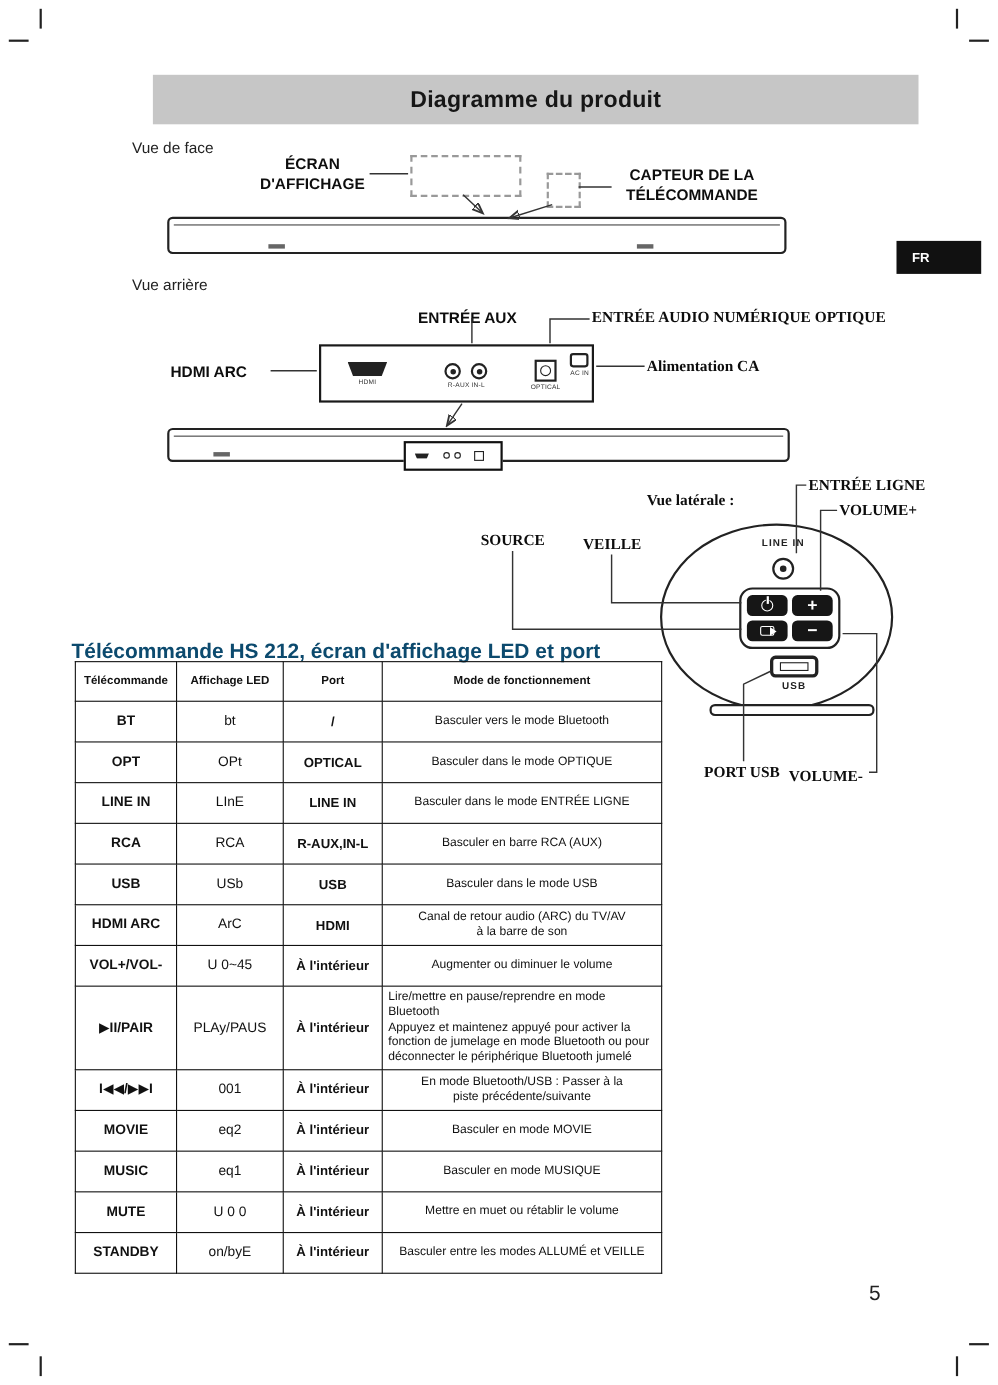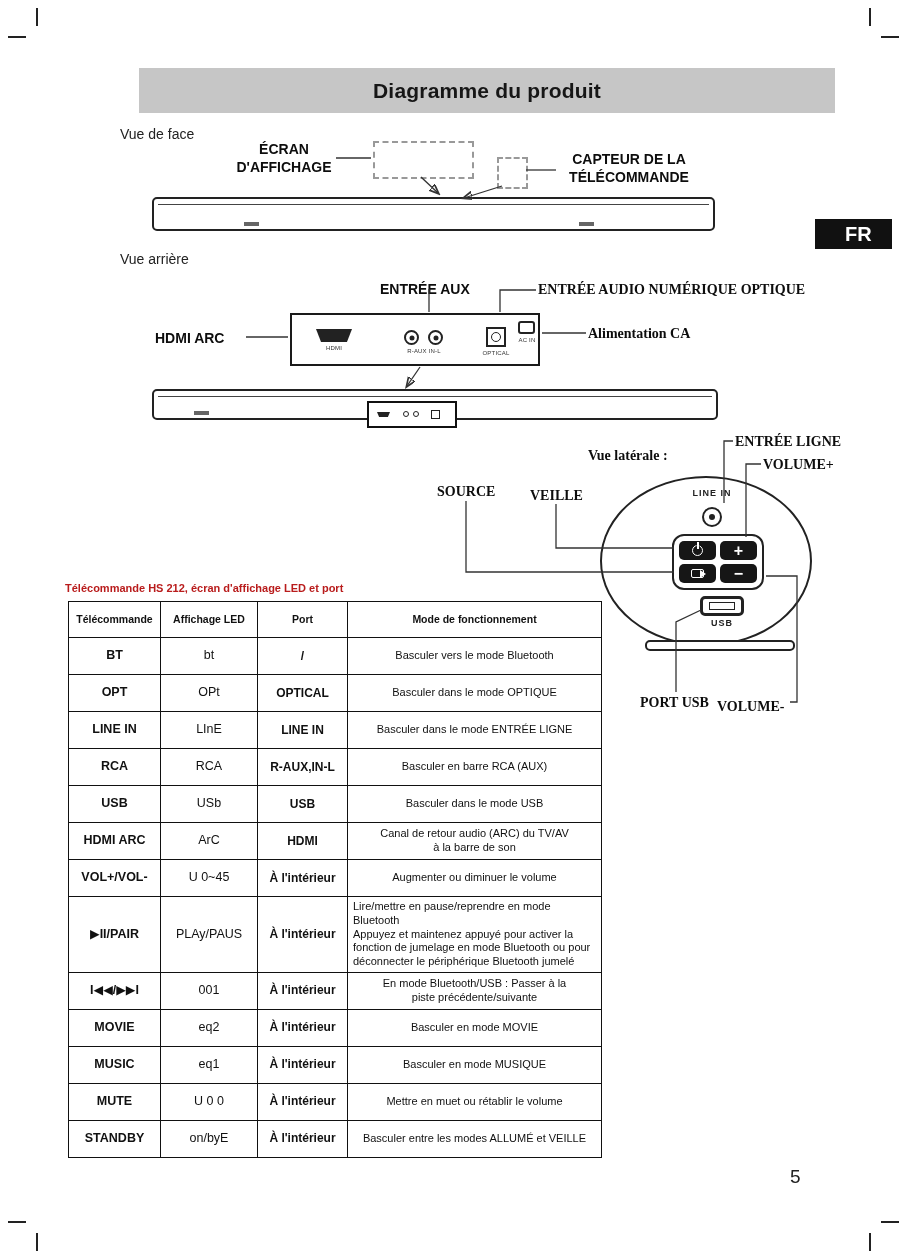--- a/index.html
+++ b/index.html
@@ -14,22 +14,22 @@
   .crop.h{width:18px;height:1.5px;}
   
   .title-bar{left:105px;top:68px;width:696px;height:45px;background:#c6c6c6;
     display:flex;align-items:center;justify-content:center;margin-left:34px;}
   .title-bar span{font-size:21px;font-weight:bold;color:#161616;letter-spacing:.2px;}
   .view-heading{font-size:14px;color:#222;}
   .callout{font-weight:bold;font-size:14px;color:#0d0d0d;white-space:pre-line;text-align:center;line-height:1.3;}
   .callout.left{text-align:left;font-family:Liberation Serif, serif;}
   
   .fr-tab{left:815px;top:219px;width:77px;height:30px;background:#111;color:#fff;
-    display:flex;align-items:center;padding-left:30px;box-sizing:border-box;
-    font-weight:bold;font-size:20px;}
+    display:flex;align-items:center;padding-left:14px;box-sizing:border-box;
+    font-weight:bold;font-size:12px;}
   
   .dashed-box{border:2px dashed #999;background:transparent;}
   
   .soundbar{border:2px solid #222;border-radius:5px;background:#fff;box-sizing:border-box;}
   .soundbar .topline{position:absolute;left:4px;right:4px;top:5px;border-top:1.5px solid #444;}
   .soundbar .mark{position:absolute;bottom:3px;width:15px;height:4px;background:#666;}
   
   .rear-panel{left:290px;top:313px;width:250px;height:53px;border:2px solid #1a1a1a;background:#fff;box-sizing:border-box;}
   .hdmi-port{position:absolute;left:24px;top:14px;width:36px;height:13px;background:#222;
     clip-path:polygon(0 0,100% 0,86% 100%,14% 100%);}
@@ -61,21 +61,21 @@
   .power-glyph{position:relative;width:11px;height:11px;border:1.7px solid #fff;border-radius:50%;box-sizing:border-box;}
   .power-glyph::before{content:'';position:absolute;left:50%;top:-5px;transform:translateX(-50%);width:3px;height:6px;background:#161616;}
   .power-glyph::after{content:'';position:absolute;left:50%;top:-4px;transform:translateX(-50%);width:2px;height:7px;background:#fff;}
   .source-glyph{position:relative;width:13px;height:9px;border:1.6px solid #fff;border-radius:2px;box-sizing:border-box;}
   .source-glyph::after{content:'';position:absolute;right:-3px;top:50%;transform:translateY(-50%);
     width:0;height:0;border-left:6px solid #fff;border-top:4px solid transparent;border-bottom:4px solid transparent;}
   .usb-port{left:700px;top:596px;width:44px;height:20px;border:3px solid #222;border-radius:5px;background:#fff;box-sizing:border-box;}
   .usb-port::after{content:'';position:absolute;left:50%;top:50%;transform:translate(-50%,-50%);
     width:24px;height:6px;border:1.5px solid #222;}
   
-  .table-heading{left:65px;top:562px;font-size:11px;font-weight:bold;color:#b91c1c;margin-top:20px;}
+  .table-heading{left:65px;top:562px;font-size:19px;font-weight:bold;color:#0c4a6e;margin-top:20px;}
   .remote-table{left:68px;top:601px;}
   table{border-collapse:collapse;width:529px;table-layout:fixed;}
   th,td{border:1px solid #111;text-align:center;vertical-align:middle;padding:3px 5px;line-height:1.25;box-sizing:border-box;}
   th{font-size:10.5px;font-weight:bold;height:36px;}
   td{height:37px;}
   .w-remote{width:92px;} .w-led{width:97px;} .w-port{width:90px;} .w-mode{width:254px;}
   td.col-remote{font-weight:bold;font-size:12.5px;}
   td.col-led{font-size:12.5px;}
   td.col-port{font-weight:bold;font-size:12px;}
   td.col-mode{font-size:11px;white-space:pre-line;}

